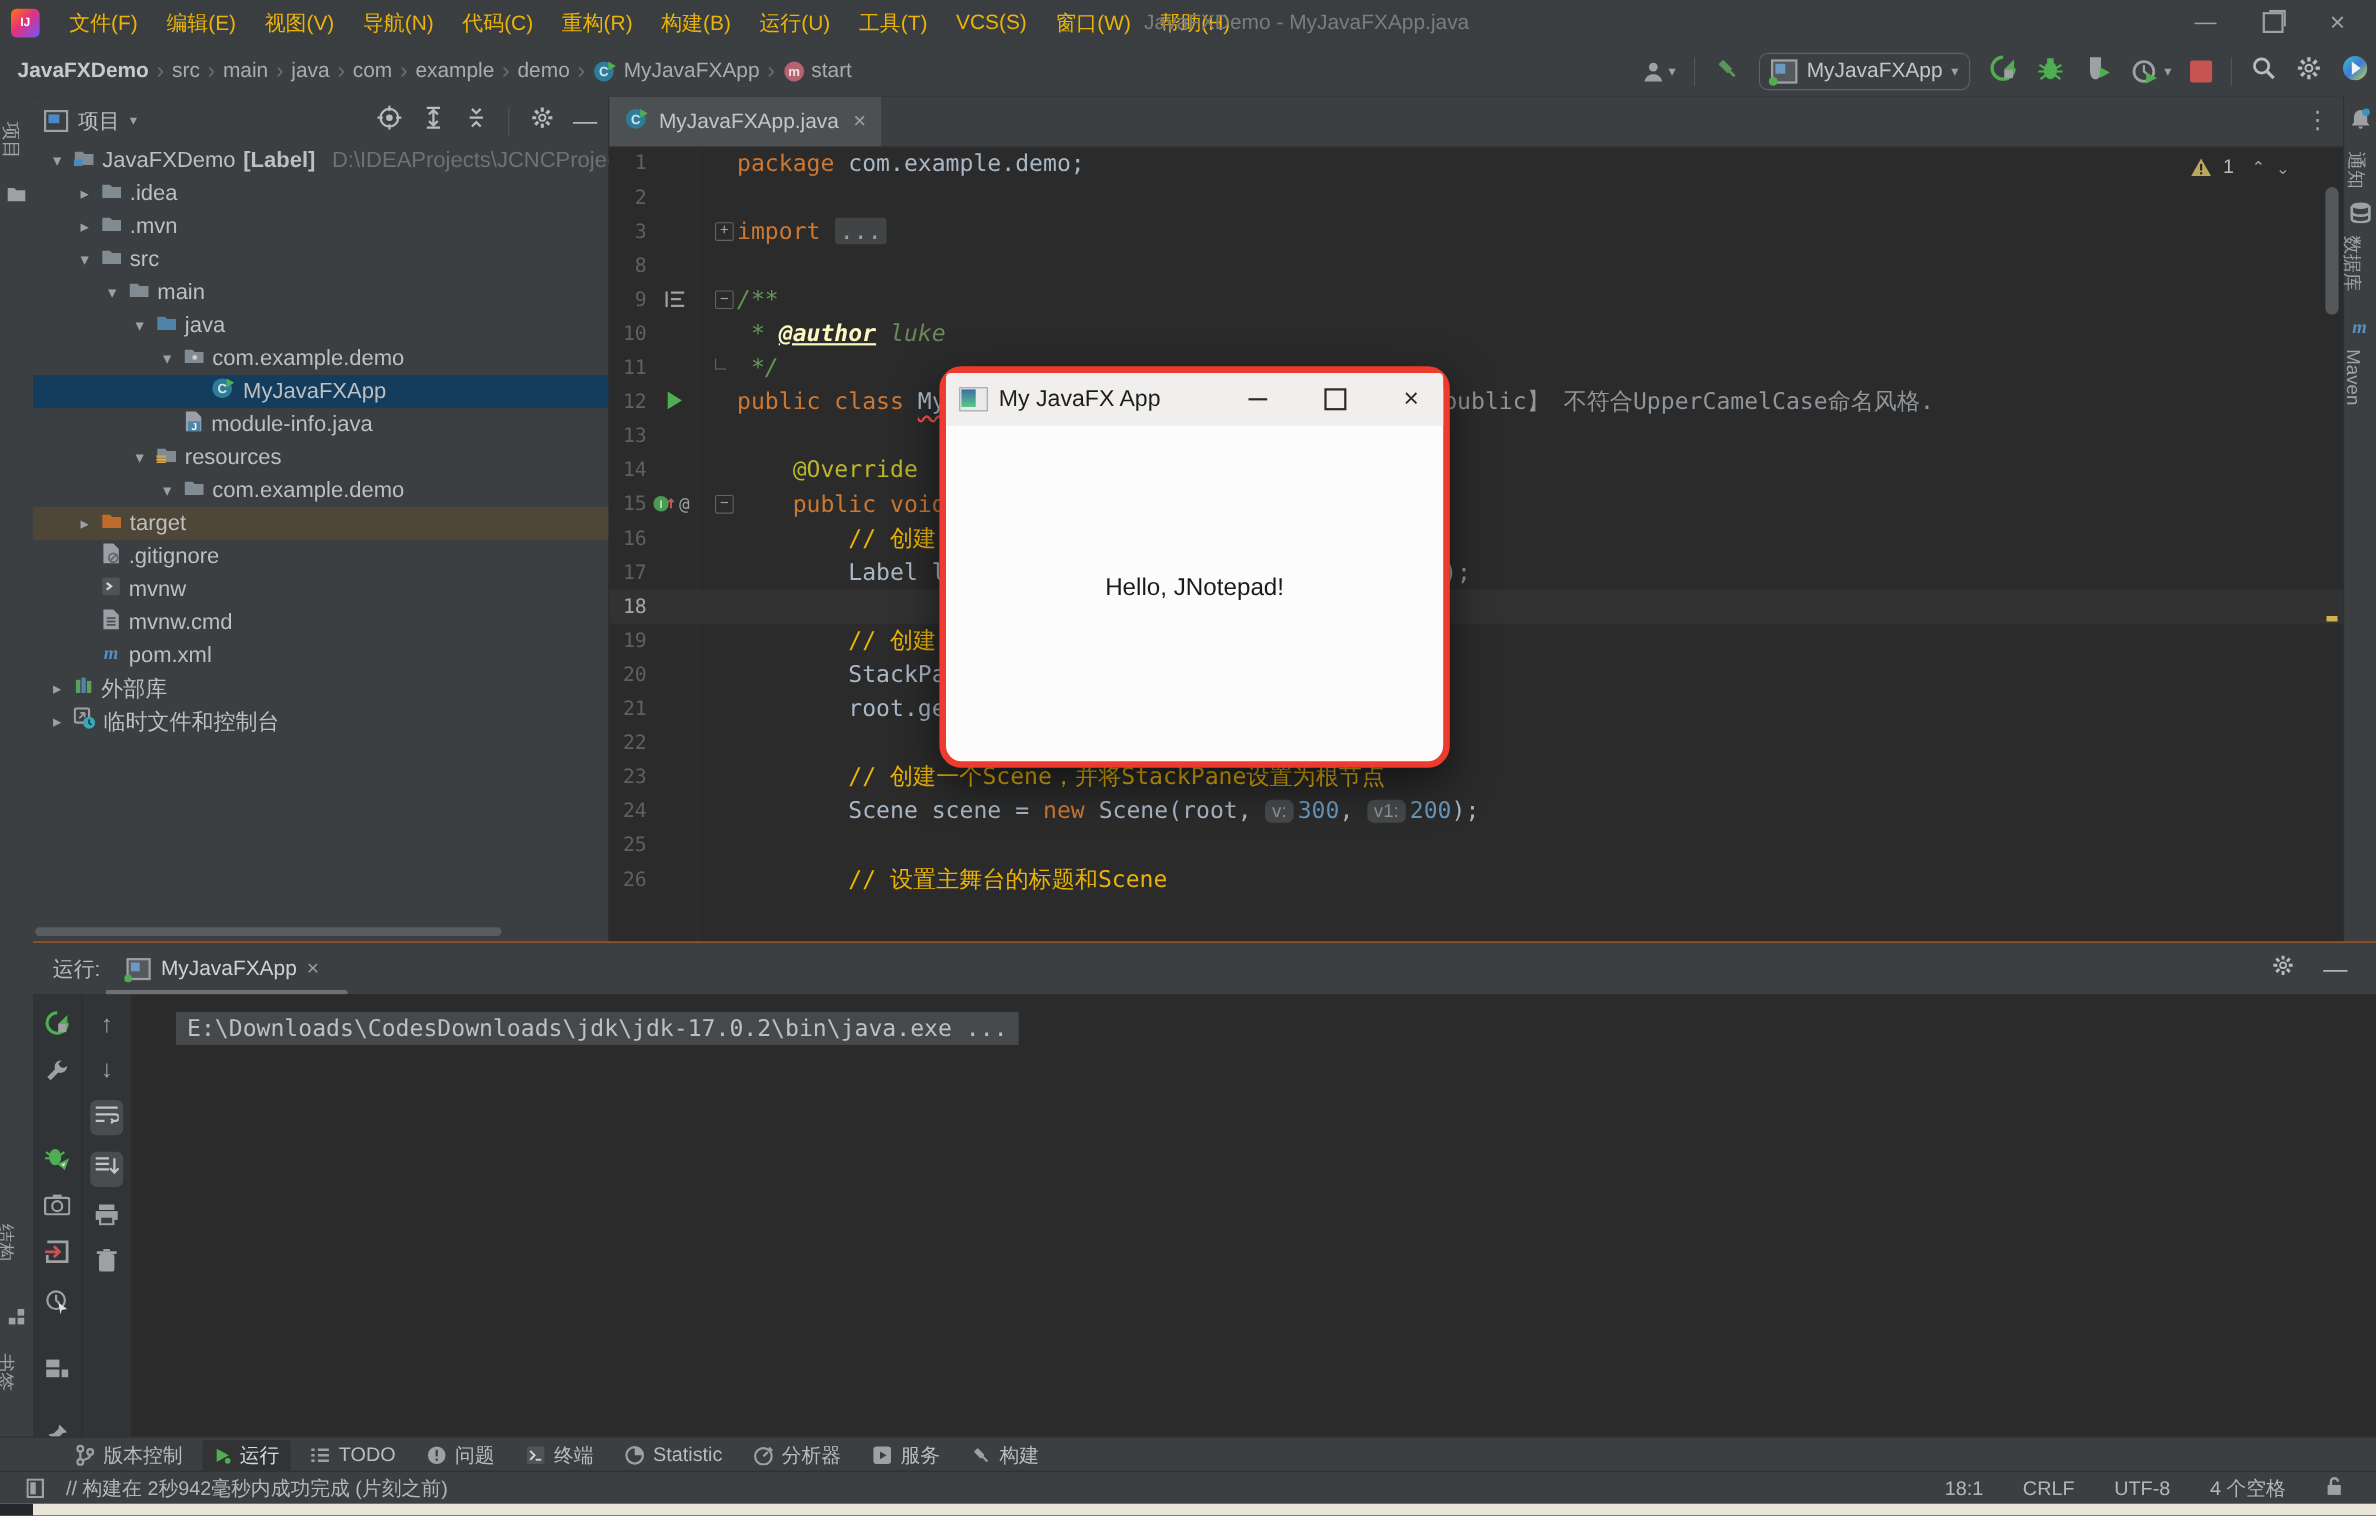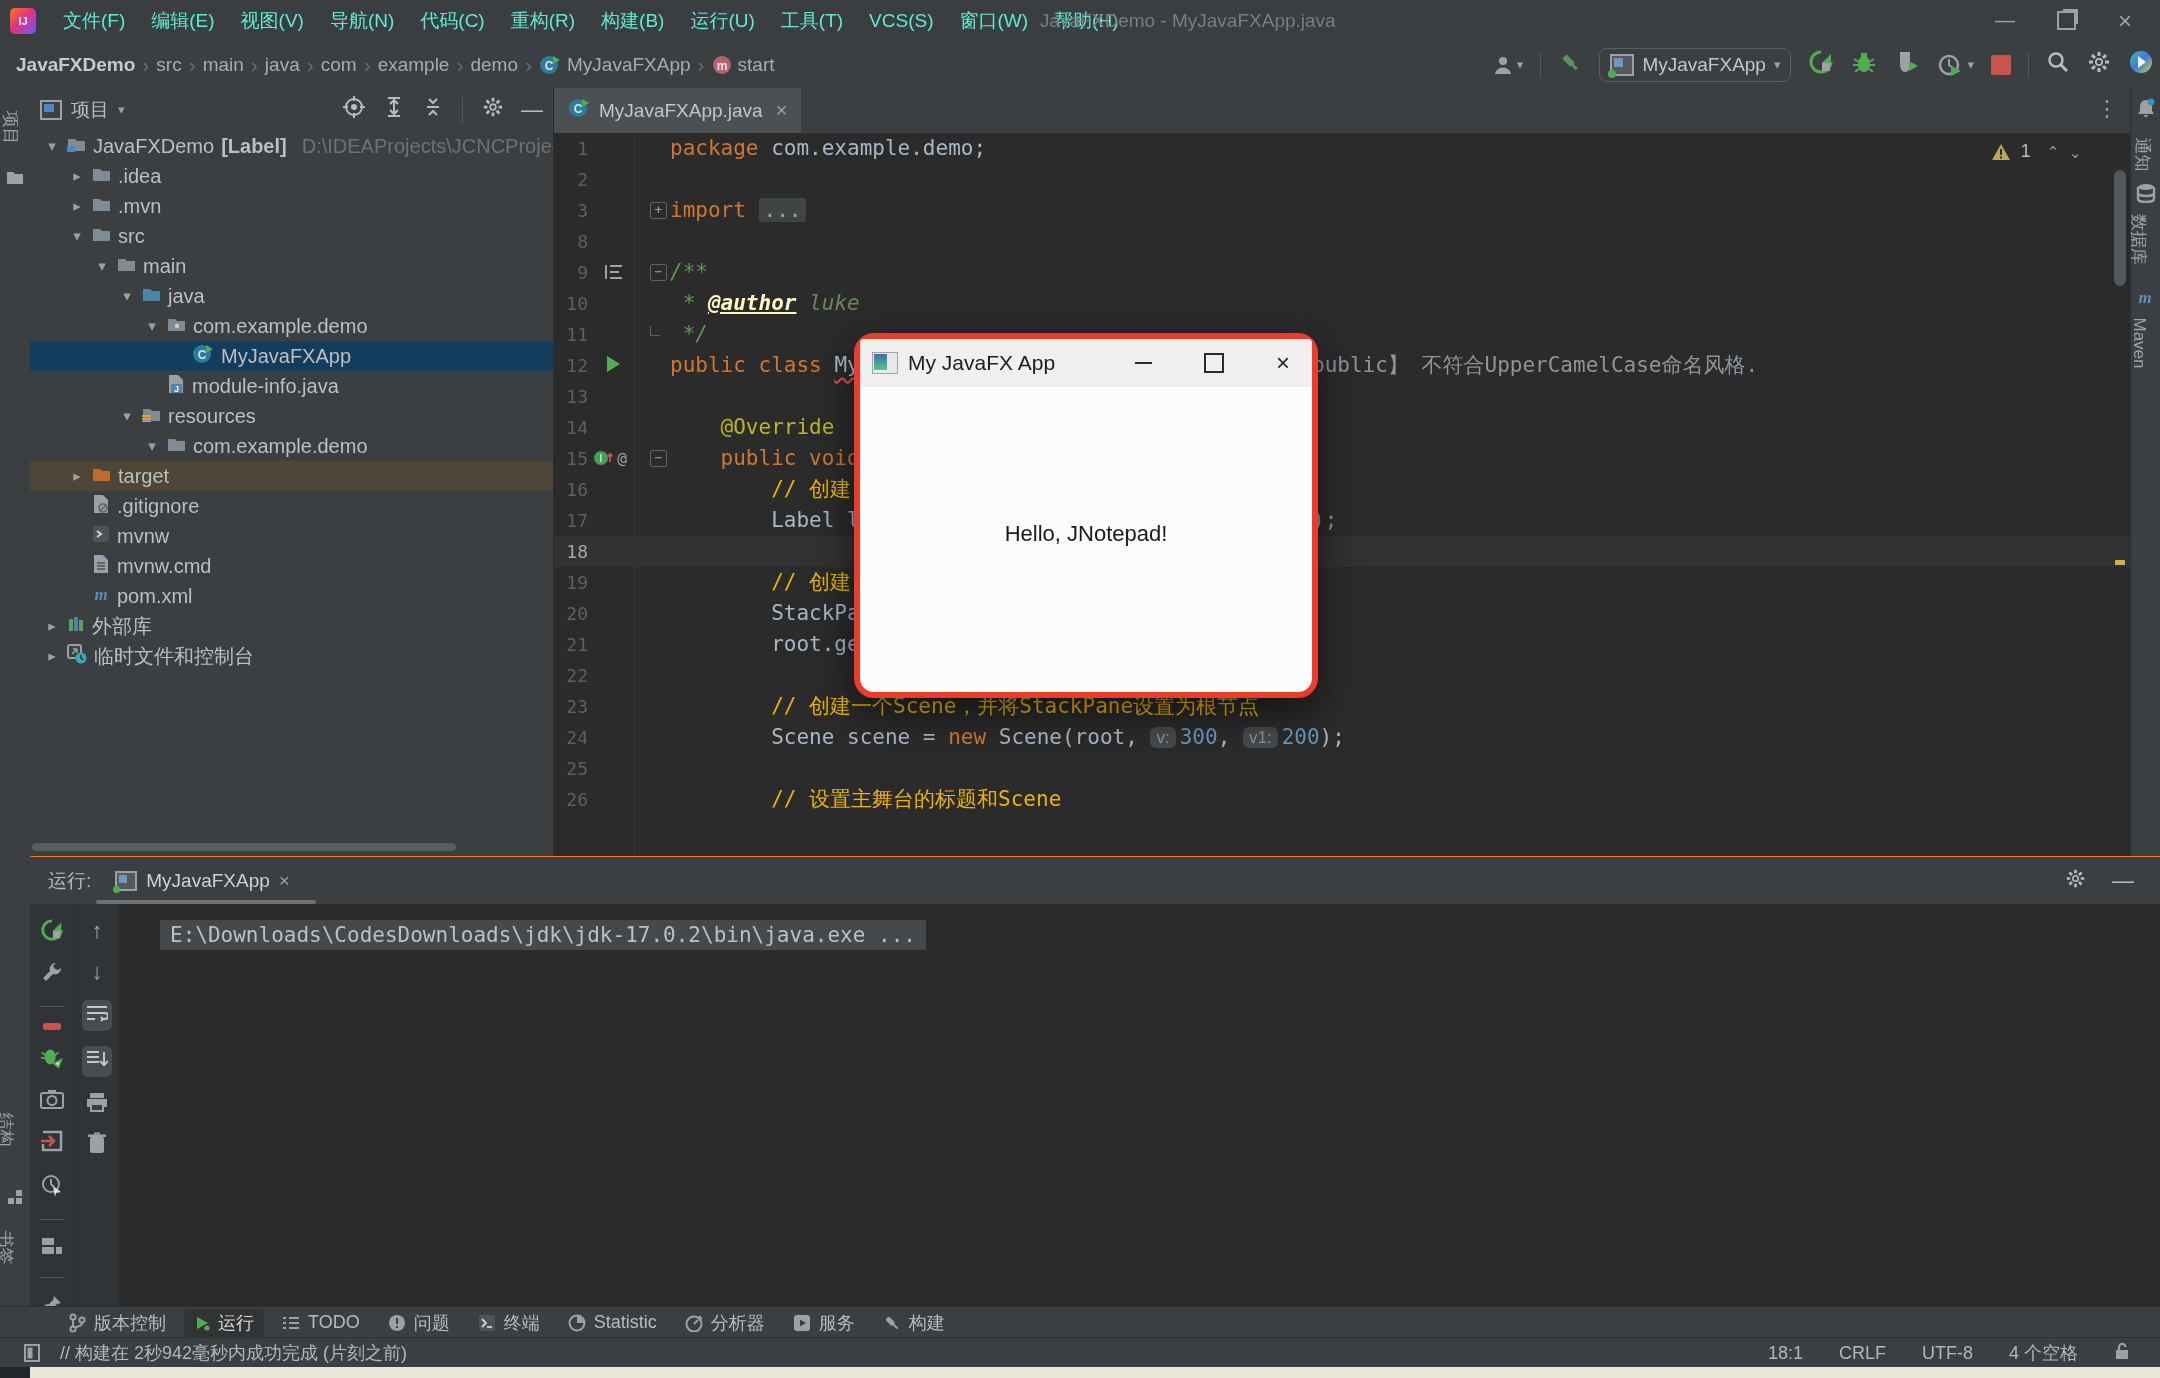--- a/index.html
+++ b/index.html
@@ -7,21 +7,21 @@
        font-family:"Liberation Sans","DejaVu Sans",sans-serif;color:#bbbbbb;font-size:19px;
        -webkit-font-smoothing:antialiased;}
   .abs{position:absolute;}
   .row{display:flex;align-items:center;}
   .ic{flex:0 0 auto;}
   
   #titlebar{left:0;top:0;width:2160px;height:41px;background:#3b3e40;display:flex;align-items:center;}
   #logo{width:26px;height:26px;margin:0 14px 0 10px;border-radius:5px;
         background:linear-gradient(135deg,#f97a12,#e4327b 45%,#6b57ff);display:flex;align-items:center;justify-content:center;
         color:#fff;font-weight:bold;font-size:11px;}
-  .menu-item{padding:0 13px;height:41px;display:flex;align-items:center;color:#5eead4;cursor:default;}
+  .menu-item{padding:0 13px;height:41px;display:flex;align-items:center;color:#eab308;cursor:default;}
   #win-title{position:absolute;left:1040px;top:0;height:41px;display:flex;align-items:center;color:#797d80;}
   #win-controls{position:absolute;right:0;top:0;height:41px;display:flex;align-items:center;gap:42px;padding-right:28px;color:#9da1a4;font-size:20px;}
   
   #toolbar{left:0;top:41px;width:2160px;height:47px;background:#3c3f41;border-bottom:1px solid #2d2f30;display:flex;align-items:center;}
   #crumbs{display:flex;align-items:center;padding-left:16px;gap:4px;white-space:nowrap;}
   .crumb{color:#a9abad;display:flex;align-items:center;gap:6px;}
   .crumb.first{font-weight:bold;color:#c7c9cb;}
   .crumb-sep{color:#6b6f72;font-size:21px;padding:0 3px;}
   #tb-right{position:absolute;right:6px;top:41px;height:47px;display:flex;align-items:center;gap:17px;}
   .tb-divider{width:1px;height:26px;background:#53565a;}

